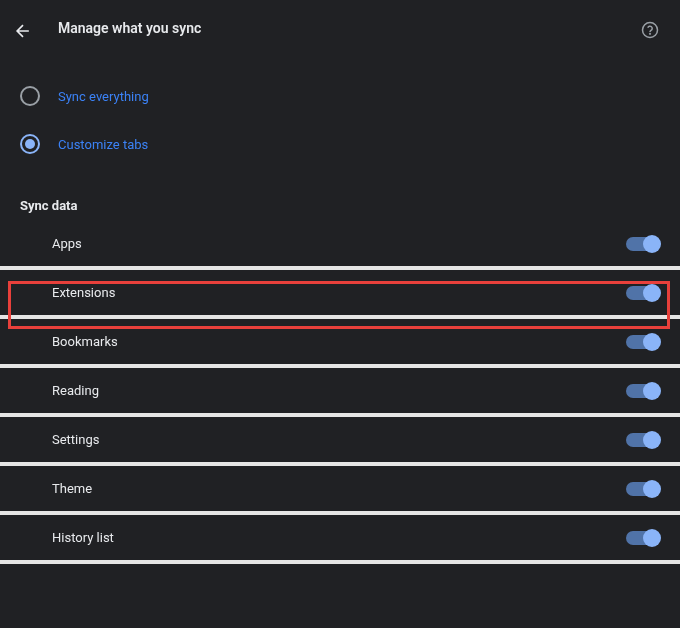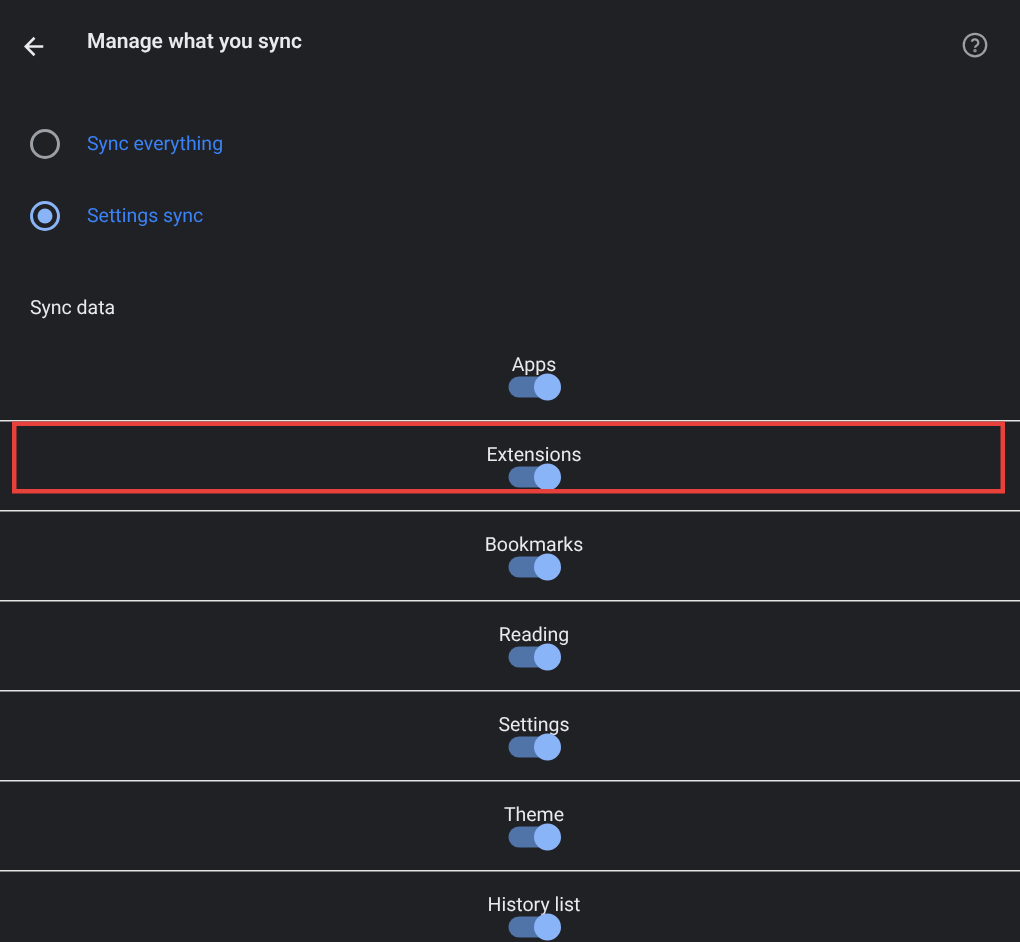--- a/index.html
+++ b/index.html
@@ -73,35 +73,34 @@
       border-radius: 50%;
       background: #8ab4f8;
     }
     .radio-label {
       font-size: 13px;
       margin-left: 18px;
       color: #3b82f6;
     }
     .section-title {
       font-size: 13px;
-      font-weight: 400;
+      font-weight: 700;
       color: #e8eaed;
       padding: 20px 20px 8px 20px;
     }
     .sync-items {
       padding: 0 0 0 0;
     }
     .sync-item {
       display: flex;
       align-items: center;
       justify-content: space-between;
       padding: 15px 20px 15px 52px;
-      border-bottom: 1px solid #e5e5e5;
+      border-bottom: 4px solid #e5e5e5;
       position: relative;
-      flex-direction: column;
     }
     .sync-item:first-child {
       border-top: none;
     }
     .sync-item-label {
       font-size: 13px;
       color: #e8eaed;
     }
     .toggle {
       width: 34px;
@@ -157,21 +156,21 @@
 
 <div class="radio-group">
   <div class="radio-option">
     <div class="radio-circle"></div>
     <div class="radio-label">Sync everything</div>
   </div>
   <div class="radio-option">
     <div class="radio-circle selected">
       <div class="radio-dot"></div>
     </div>
-    <div class="radio-label">Settings sync</div>
+    <div class="radio-label">Customize tabs</div>
   </div>
 </div>
 
 <div class="section-title">Sync data</div>
 
 <div class="sync-items" id="sync-items">
     <div class="sync-item">
       <div class="sync-item-label">Apps</div>
       <div class="toggle on">
         <div class="toggle-knob"></div>

